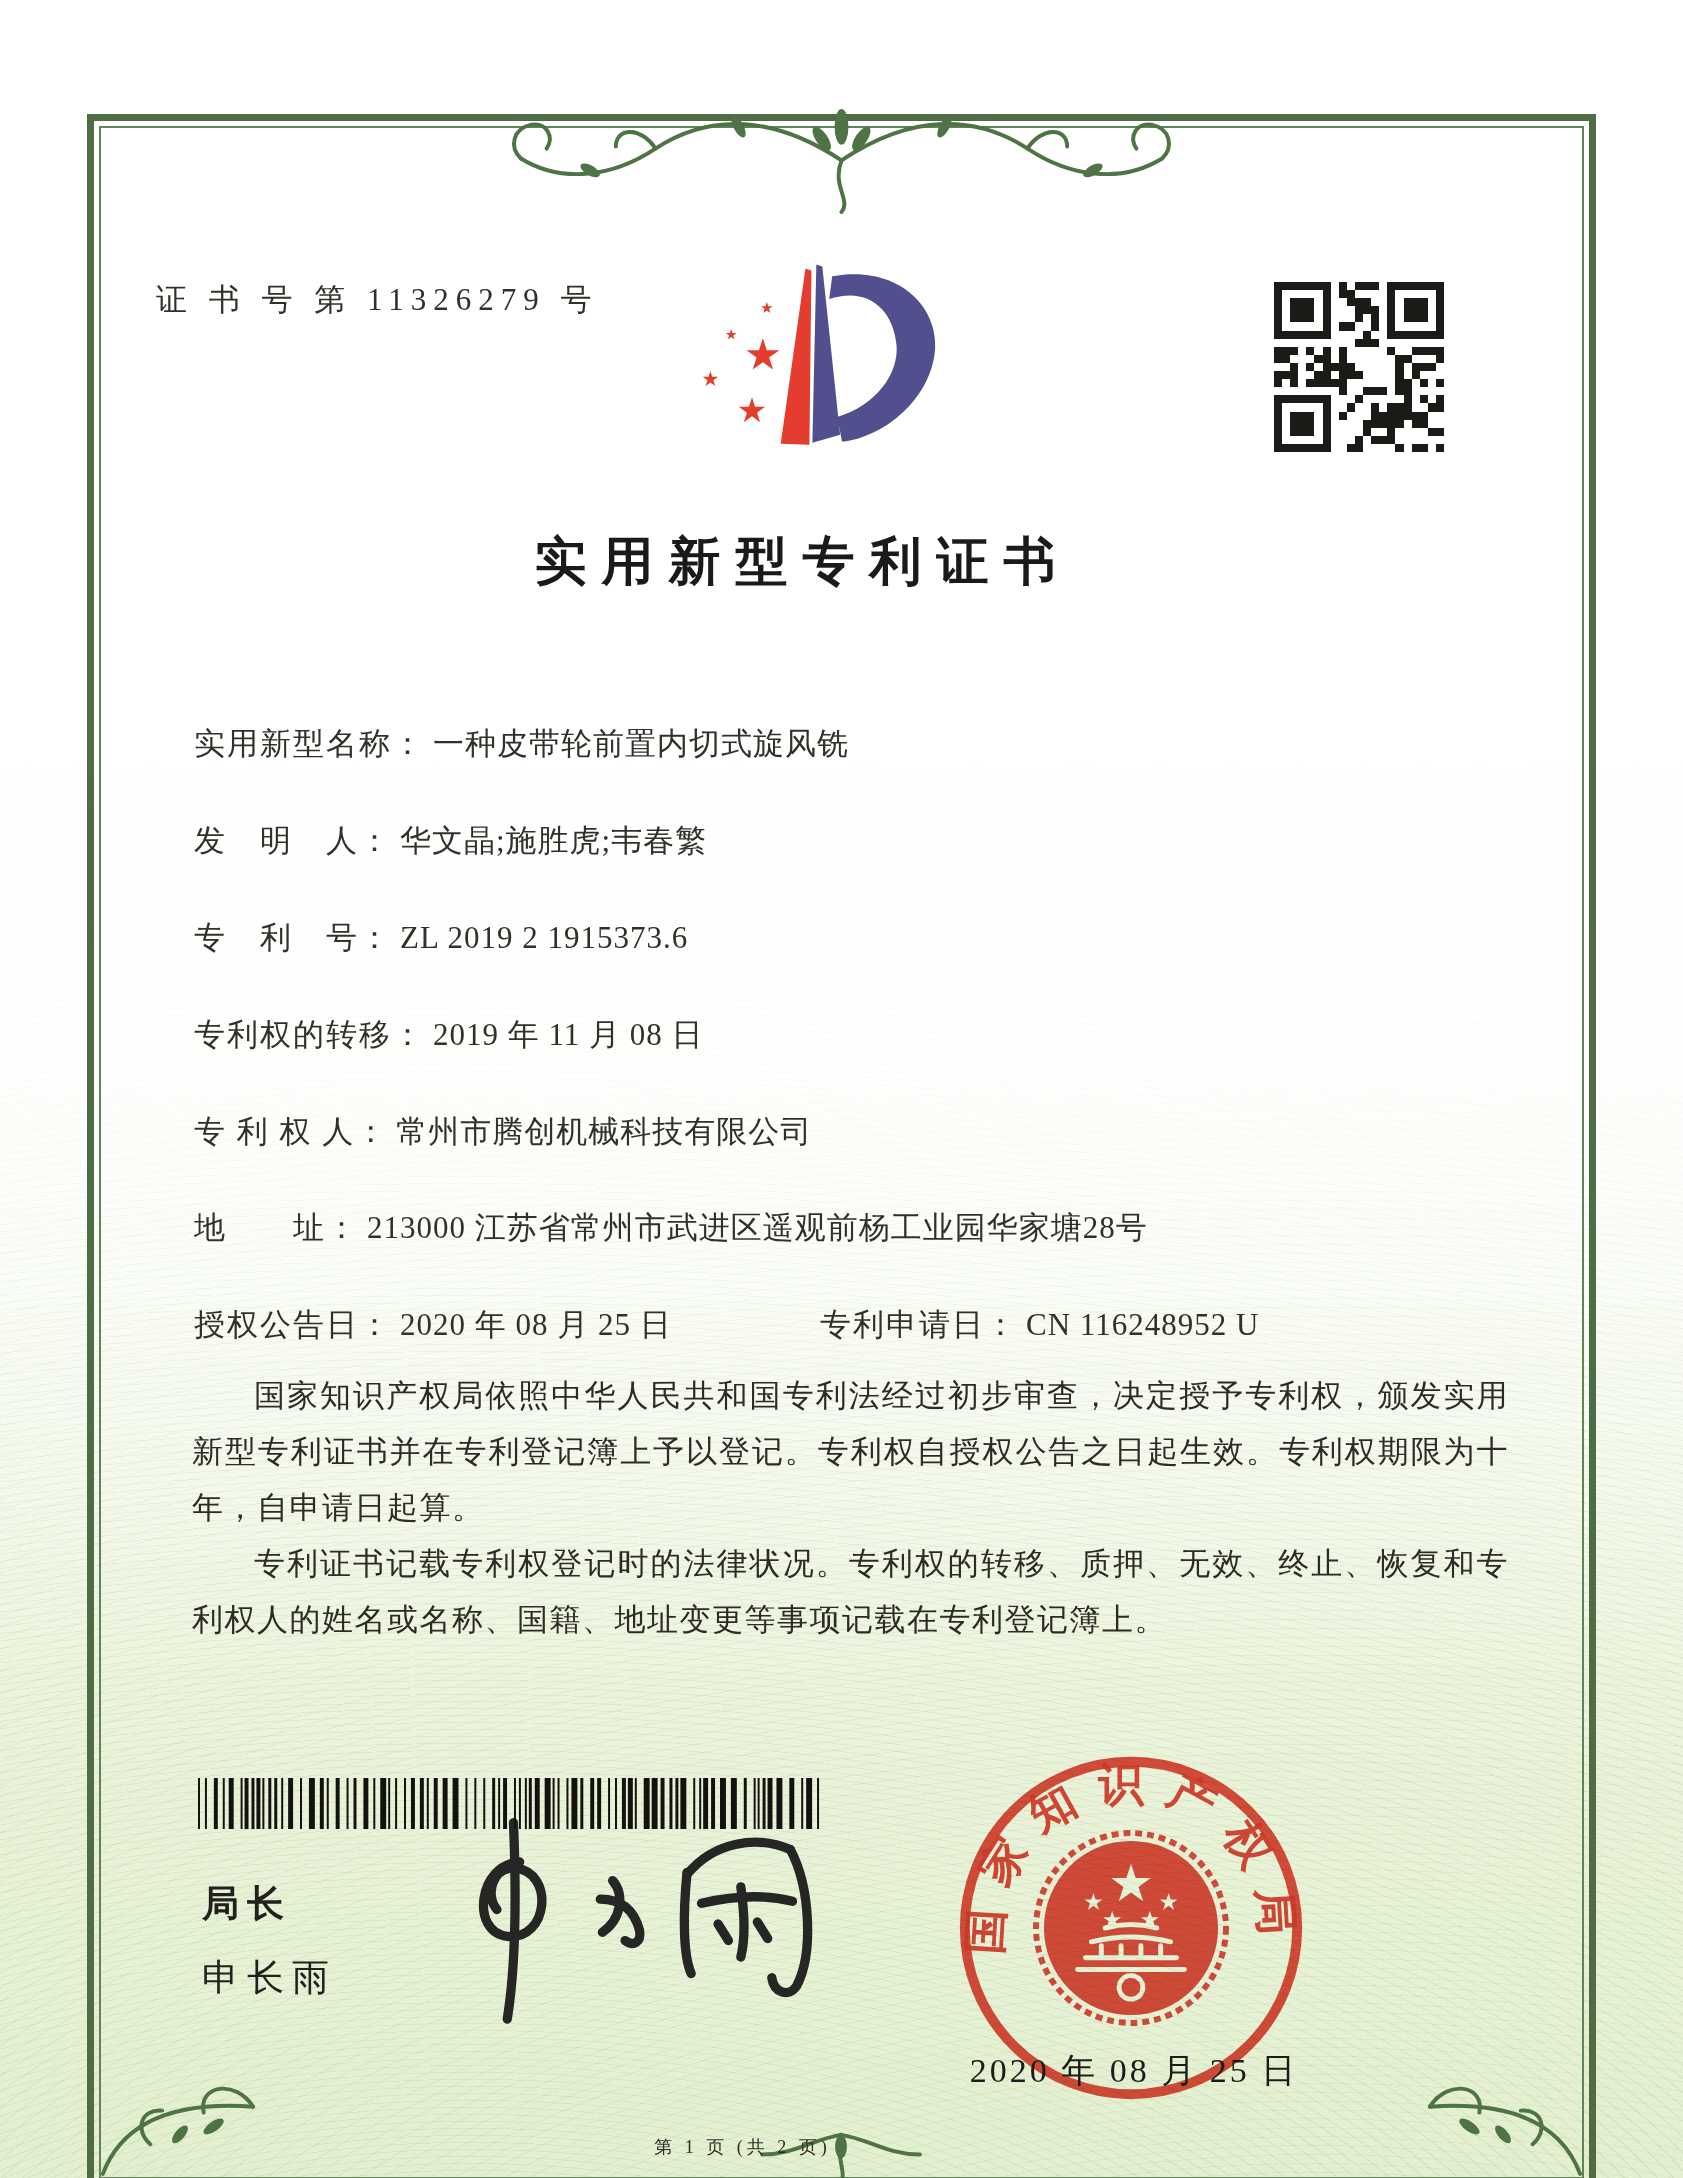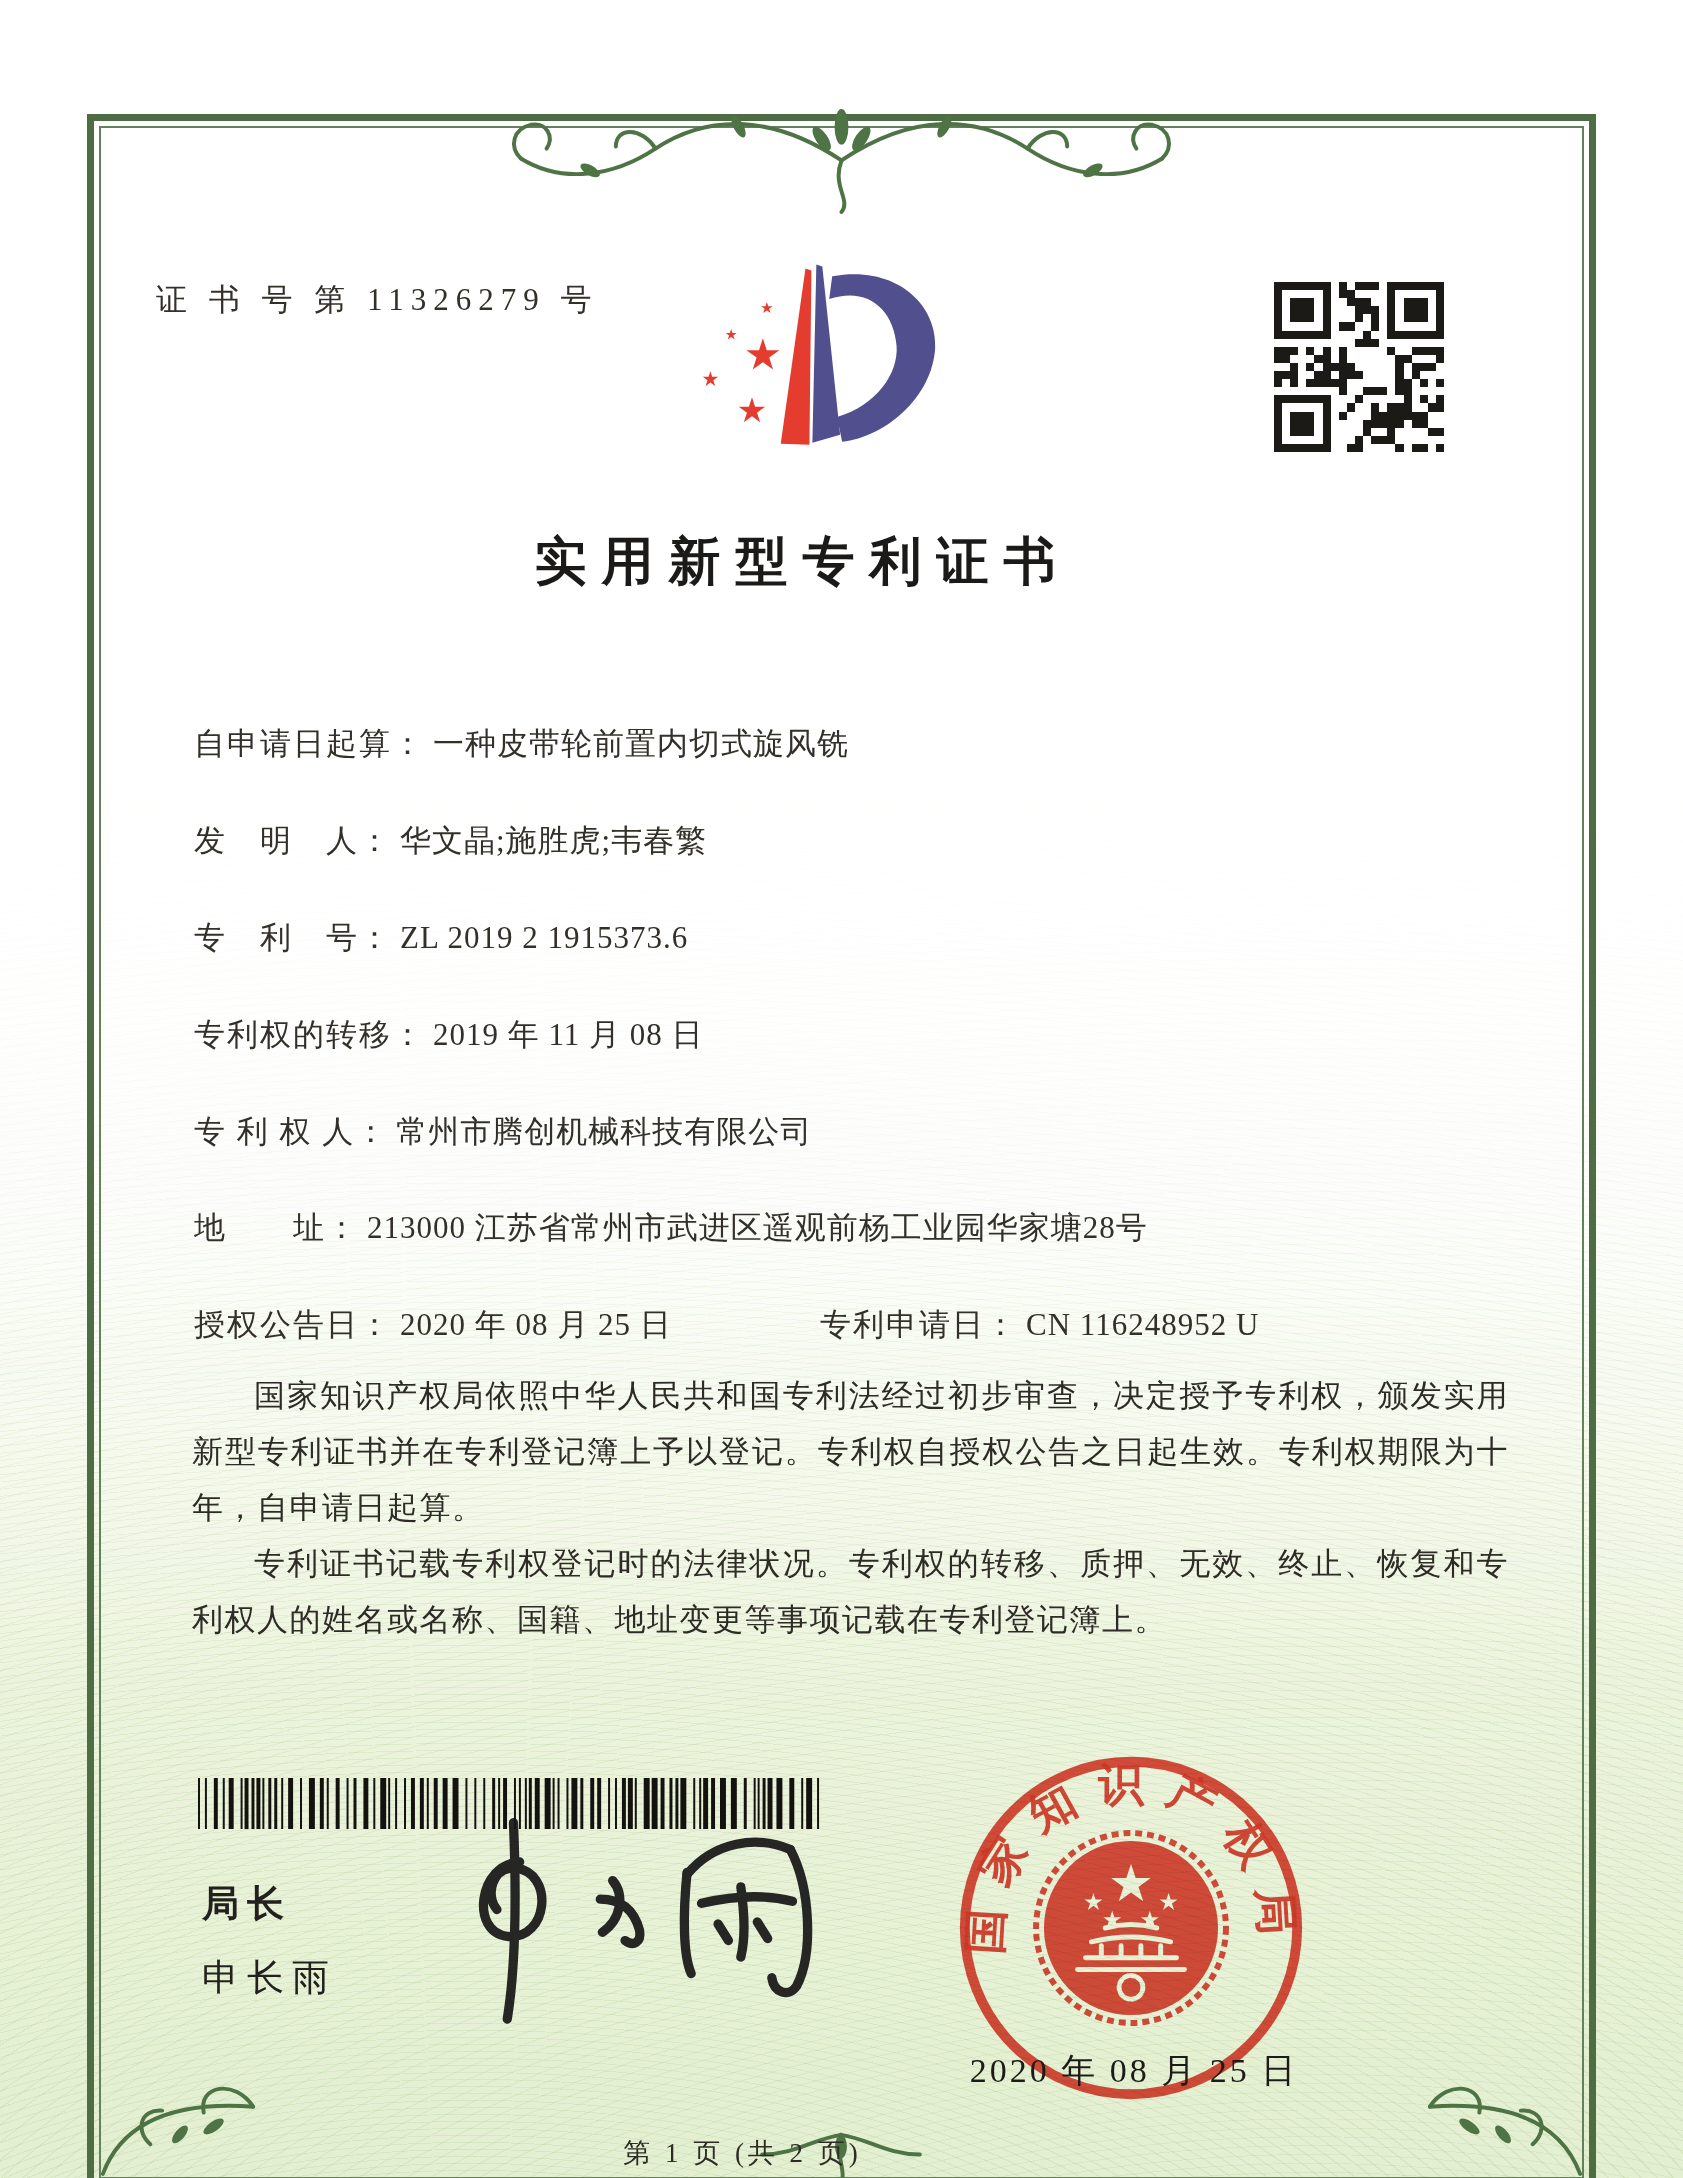--- a/index.html
+++ b/index.html
@@ -29,21 +29,21 @@
   .paras p{margin:0;text-indent:2em;}
   .barcode{position:absolute;left:198px;top:1758px;width:626px;height:51px;}
   .officer{position:absolute;left:202px;font-size:37px;letter-spacing:8px;color:#23211d;}
   .officer.t1{top:1859px;font-weight:bold;}
   .officer.t2{top:1933px;}
   .signature{position:absolute;left:446px;top:1780px;width:416px;height:248px;}
   .seal{position:absolute;left:948px;top:1725px;width:366px;height:366px;mix-blend-mode:multiply;}
   .seal-date{position:absolute;left:941px;top:2028px;width:386px;text-align:center;
              font-size:34px;letter-spacing:3px;color:#1d1b18;white-space:nowrap;}
   .footer{position:absolute;left:198px;top:2115px;width:1089px;text-align:center;
-          font-size:27px;letter-spacing:4px;color:#2e2b26;white-space:nowrap;}
+          font-size:18px;letter-spacing:4px;color:#2e2b26;white-space:nowrap;}
   .ornament{position:absolute;}
   .orn-top{left:505px;top:77px;width:673px;height:117px;}
   .orn-bl{left:95px;top:2041px;width:168px;height:121px;}
   .orn-br{left:1420px;top:2041px;width:168px;height:121px;transform:scaleX(-1);}
   .orn-bc{left:752px;top:2103px;width:178px;height:69px;}
 </style>
 </head>
 <body>
 
 <div id="page">
@@ -249,21 +249,21 @@
       <rect x="15" y="1" width="5" height="5" fill="#fff"></rect>
       <rect x="16" y="2" width="3" height="3" fill="#1c1a17"></rect>
       <rect x="0" y="14" width="7" height="7" fill="#1c1a17"></rect>
       <rect x="1" y="15" width="5" height="5" fill="#fff"></rect>
       <rect x="2" y="16" width="3" height="3" fill="#1c1a17"></rect>
     </svg>
 
   <div class="title">实用新型专利证书</div>
 
   <div class="row" style="top:703px">
-    <span class="lbl">自申请日起算：</span><span class="val">一种皮带轮前置内切式旋风铣</span>
+    <span class="lbl">实用新型名称：</span><span class="val">一种皮带轮前置内切式旋风铣</span>
   </div>
   <div class="row" style="top:800px">
     <span class="lbl">发　明　人：</span><span class="val">华文晶;施胜虎;韦春繁</span>
   </div>
   <div class="row" style="top:897px">
     <span class="lbl">专　利　号：</span><span class="val">ZL 2019 2 1915373.6</span>
   </div>
   <div class="row" style="top:994px">
     <span class="lbl">专利权的转移：</span><span class="val">2019 年 11 月 08 日</span>
   </div>

